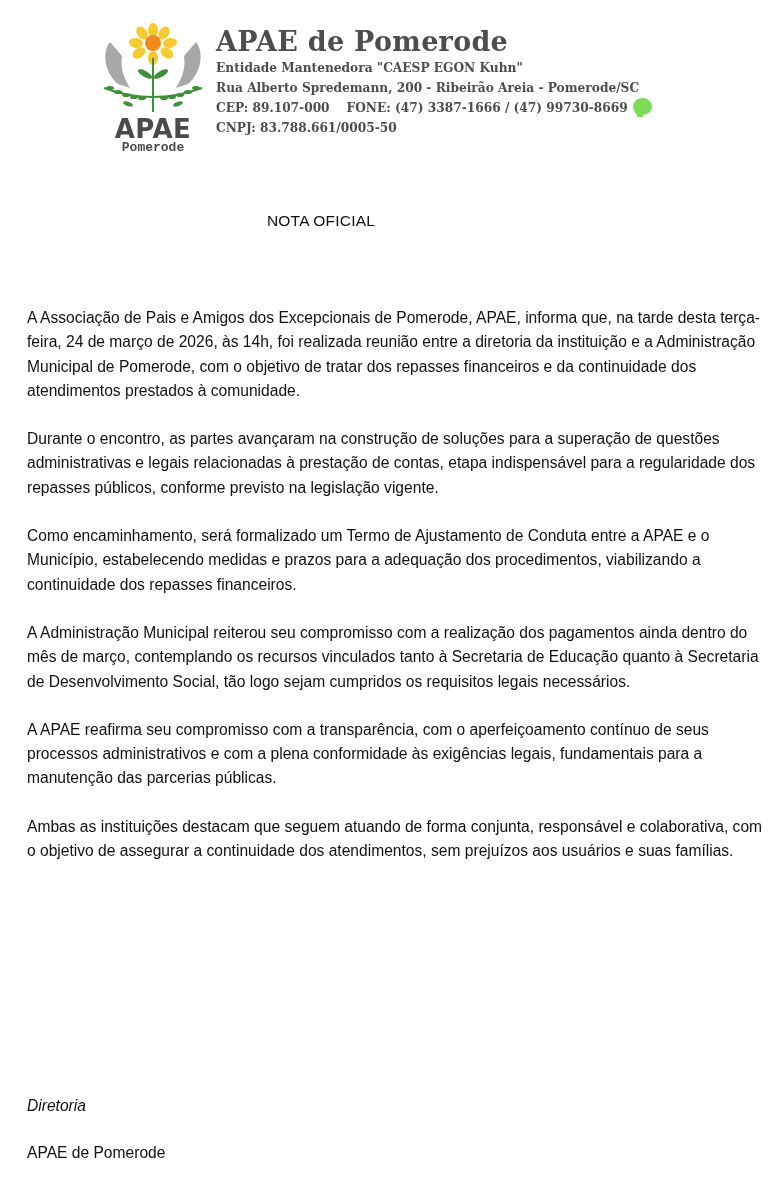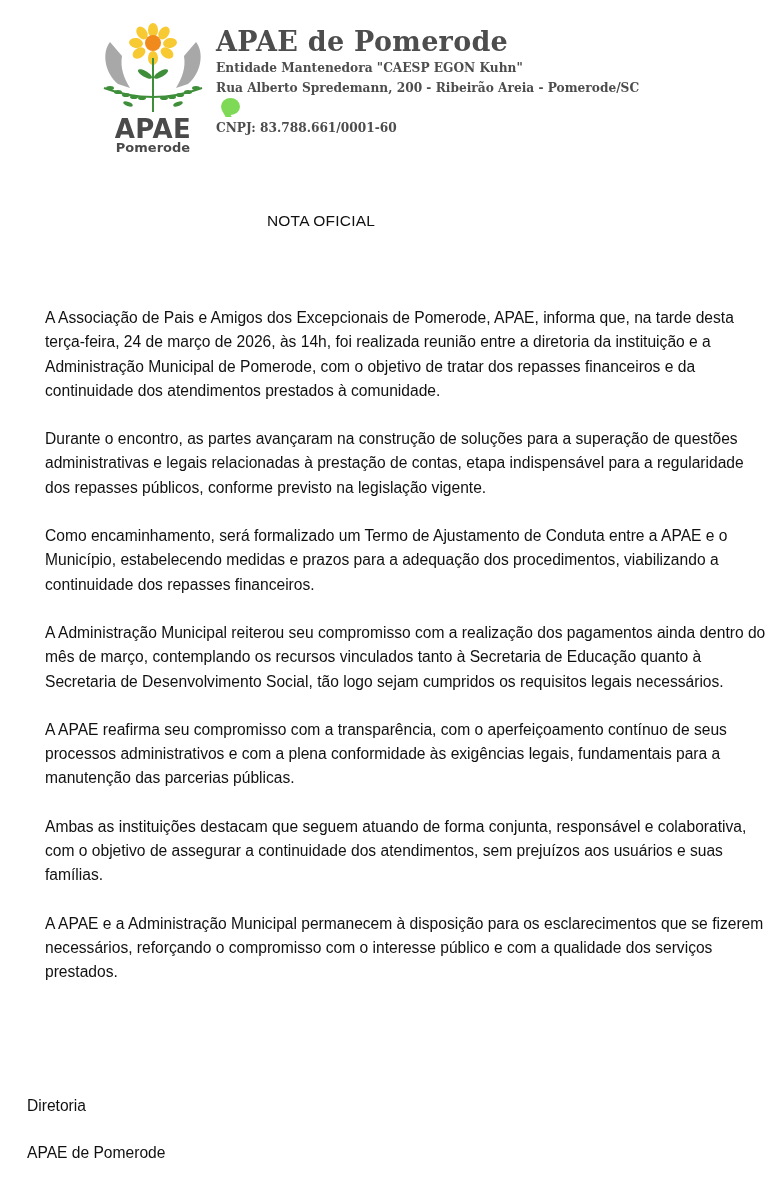--- a/index.html
+++ b/index.html
@@ -2,32 +2,32 @@
 <html><head>
 <meta charset="utf-8">
 <style>
   html, body { margin:0; padding:0; background:#ffffff; }
   body { width:783px; height:1203px; position:relative; overflow:hidden;
          font-family:"Liberation Sans", sans-serif; color:#111; }
   .logo { position:absolute; left:98px; top:22px; width:110px; height:135px; }
   .logo-text { position:absolute; left:0; width:110px; text-align:center; color:#4a4a4a;
                font-family:"DejaVu Sans", sans-serif; }
   .logo-apae { top:92px; font-size:26px; font-weight:bold; letter-spacing:0.5px; }
-  .logo-pom { top:118px; font-size:13px; font-weight:bold; }
+  .logo-pom { top:118px; font-size:13px; font-weight:bold;font-family:Liberation Mono, monospace; }
   .hdr { position:absolute; left:216px; top:26px; color:#4d4d4d; font-family:"DejaVu Serif", serif; }
   .hdr-title { font-size:27px; font-weight:bold; letter-spacing:0.3px; line-height:32px; white-space:nowrap; }
   .hdr-line { font-size:12.2px; font-weight:bold; line-height:20px; white-space:nowrap; }
   .wa { display:inline-block; width:19px; height:17px; border-radius:50%; background:#7ed957;
         vertical-align:-3px; margin-left:5px; position:relative; }
   .wa::after { content:""; position:absolute; left:3px; bottom:-2px; width:6px; height:6px; background:#7ed957;
                transform:skewX(30deg); }
   .title { position:absolute; left:0; width:642px; top:212px; text-align:center; font-size:15.5px; letter-spacing:0.2px; }
   .body { position:absolute; left:27px; top:306px; width:740px; font-size:15.6px; line-height:24.3px; }
-  .body p { margin:0 0 24px 18px; }
-  .sig1 { position:absolute; left:27px; top:1097px; font-size:15.6px; }
+  .body p { margin:0 0 24px 0; }
+  .sig1 { position:absolute; left:27px; top:1097px; font-size:15.6px;font-style:italic; }
   .sig2 { position:absolute; left:27px; top:1144px; font-size:15.6px; }
 </style>
 </head>
 <body>
 
 <div class="logo">
   <svg width="110" height="95" viewBox="0 0 110 95">
 
     <path d="M12 20 C4 30 6 50 20 62 L32 66 C26 56 22 46 24 34 Z" fill="#a8a8a8"></path>
     <path d="M98 20 C106 30 104 50 90 62 L78 66 C84 56 88 46 86 34 Z" fill="#a8a8a8"></path>
@@ -65,31 +65,30 @@
   </svg>
   <div class="logo-text logo-apae">APAE</div>
   <div class="logo-text logo-pom">Pomerode</div>
 </div>
 
 <div class="hdr">
   <div class="hdr-title">APAE de Pomerode</div>
   <div class="hdr-line">Entidade Mantenedora "CAESP EGON Kuhn"</div>
   <div class="hdr-line">Rua Alberto Spredemann, 200 - Ribeirão Areia - Pomerode/SC</div>
   <div class="hdr-line">
-    <span class="wa"></span>
+    <span style="white-space:pre">CEP: 89.107-000    FONE: (47) 3387-1666 / (47) 99730-8669</span><span class="wa"></span>
   </div>
-  <div class="hdr-line">CNPJ: 83.788.661/0001-60</div>
+  <div class="hdr-line">CNPJ: 83.788.661/0005-50</div>
 </div>
 
 <div class="title">NOTA OFICIAL</div>
 
 <div class="body">
   <p>A Associação de Pais e Amigos dos Excepcionais de Pomerode, APAE, informa que, na tarde desta terça-feira, 24 de março de 2026, às 14h, foi realizada reunião entre a diretoria da instituição e a Administração Municipal de Pomerode, com o objetivo de tratar dos repasses financeiros e da continuidade dos atendimentos prestados à comunidade.</p>
   <p>Durante o encontro, as partes avançaram na construção de soluções para a superação de questões administrativas e legais relacionadas à prestação de contas, etapa indispensável para a regularidade dos repasses públicos, conforme previsto na legislação vigente.</p>
   <p>Como encaminhamento, será formalizado um Termo de Ajustamento de Conduta entre a APAE e o Município, estabelecendo medidas e prazos para a adequação dos procedimentos, viabilizando a continuidade dos repasses financeiros.</p>
   <p>A Administração Municipal reiterou seu compromisso com a realização dos pagamentos ainda dentro do mês de março, contemplando os recursos vinculados tanto à Secretaria de Educação quanto à Secretaria de Desenvolvimento Social, tão logo sejam cumpridos os requisitos legais necessários.</p>
   <p>A APAE reafirma seu compromisso com a transparência, com o aperfeiçoamento contínuo de seus processos administrativos e com a plena conformidade às exigências legais, fundamentais para a manutenção das parcerias públicas.</p>
   <p>Ambas as instituições destacam que seguem atuando de forma conjunta, responsável e colaborativa, com o objetivo de assegurar a continuidade dos atendimentos, sem prejuízos aos usuários e suas famílias.</p>
-  <p>A APAE e a Administração Municipal permanecem à disposição para os esclarecimentos que se fizerem necessários, reforçando o compromisso com o interesse público e com a qualidade dos serviços prestados.</p>
 </div>
 
 <div class="sig1">Diretoria</div>
 <div class="sig2">APAE de Pomerode</div>
 
 </body></html>

